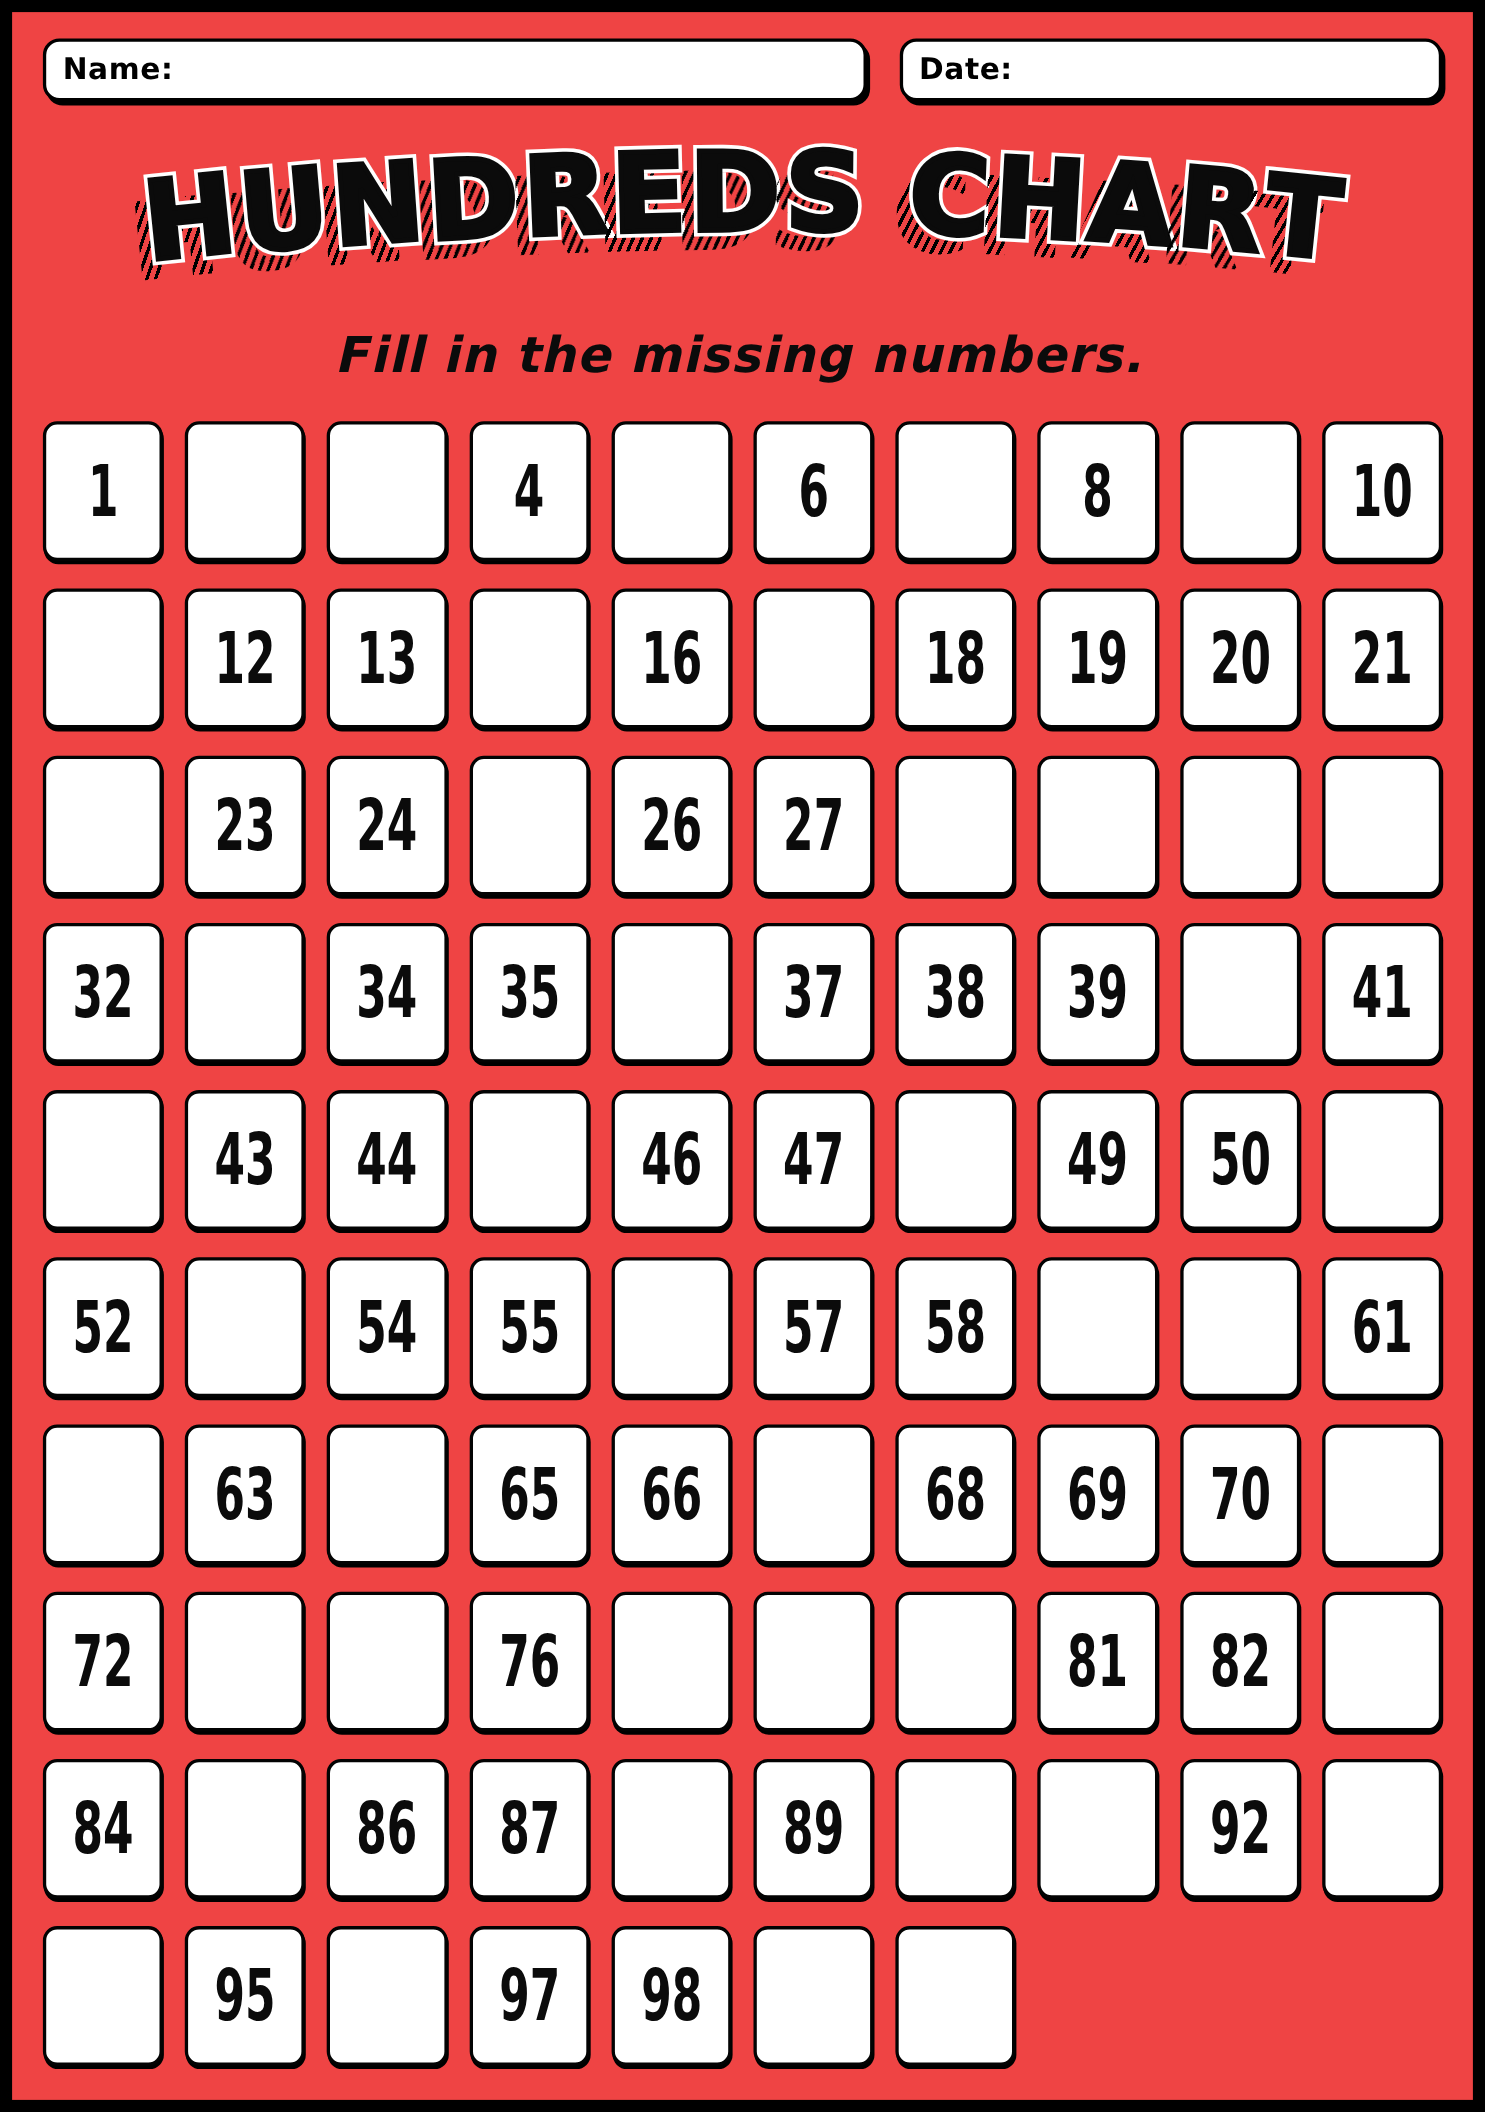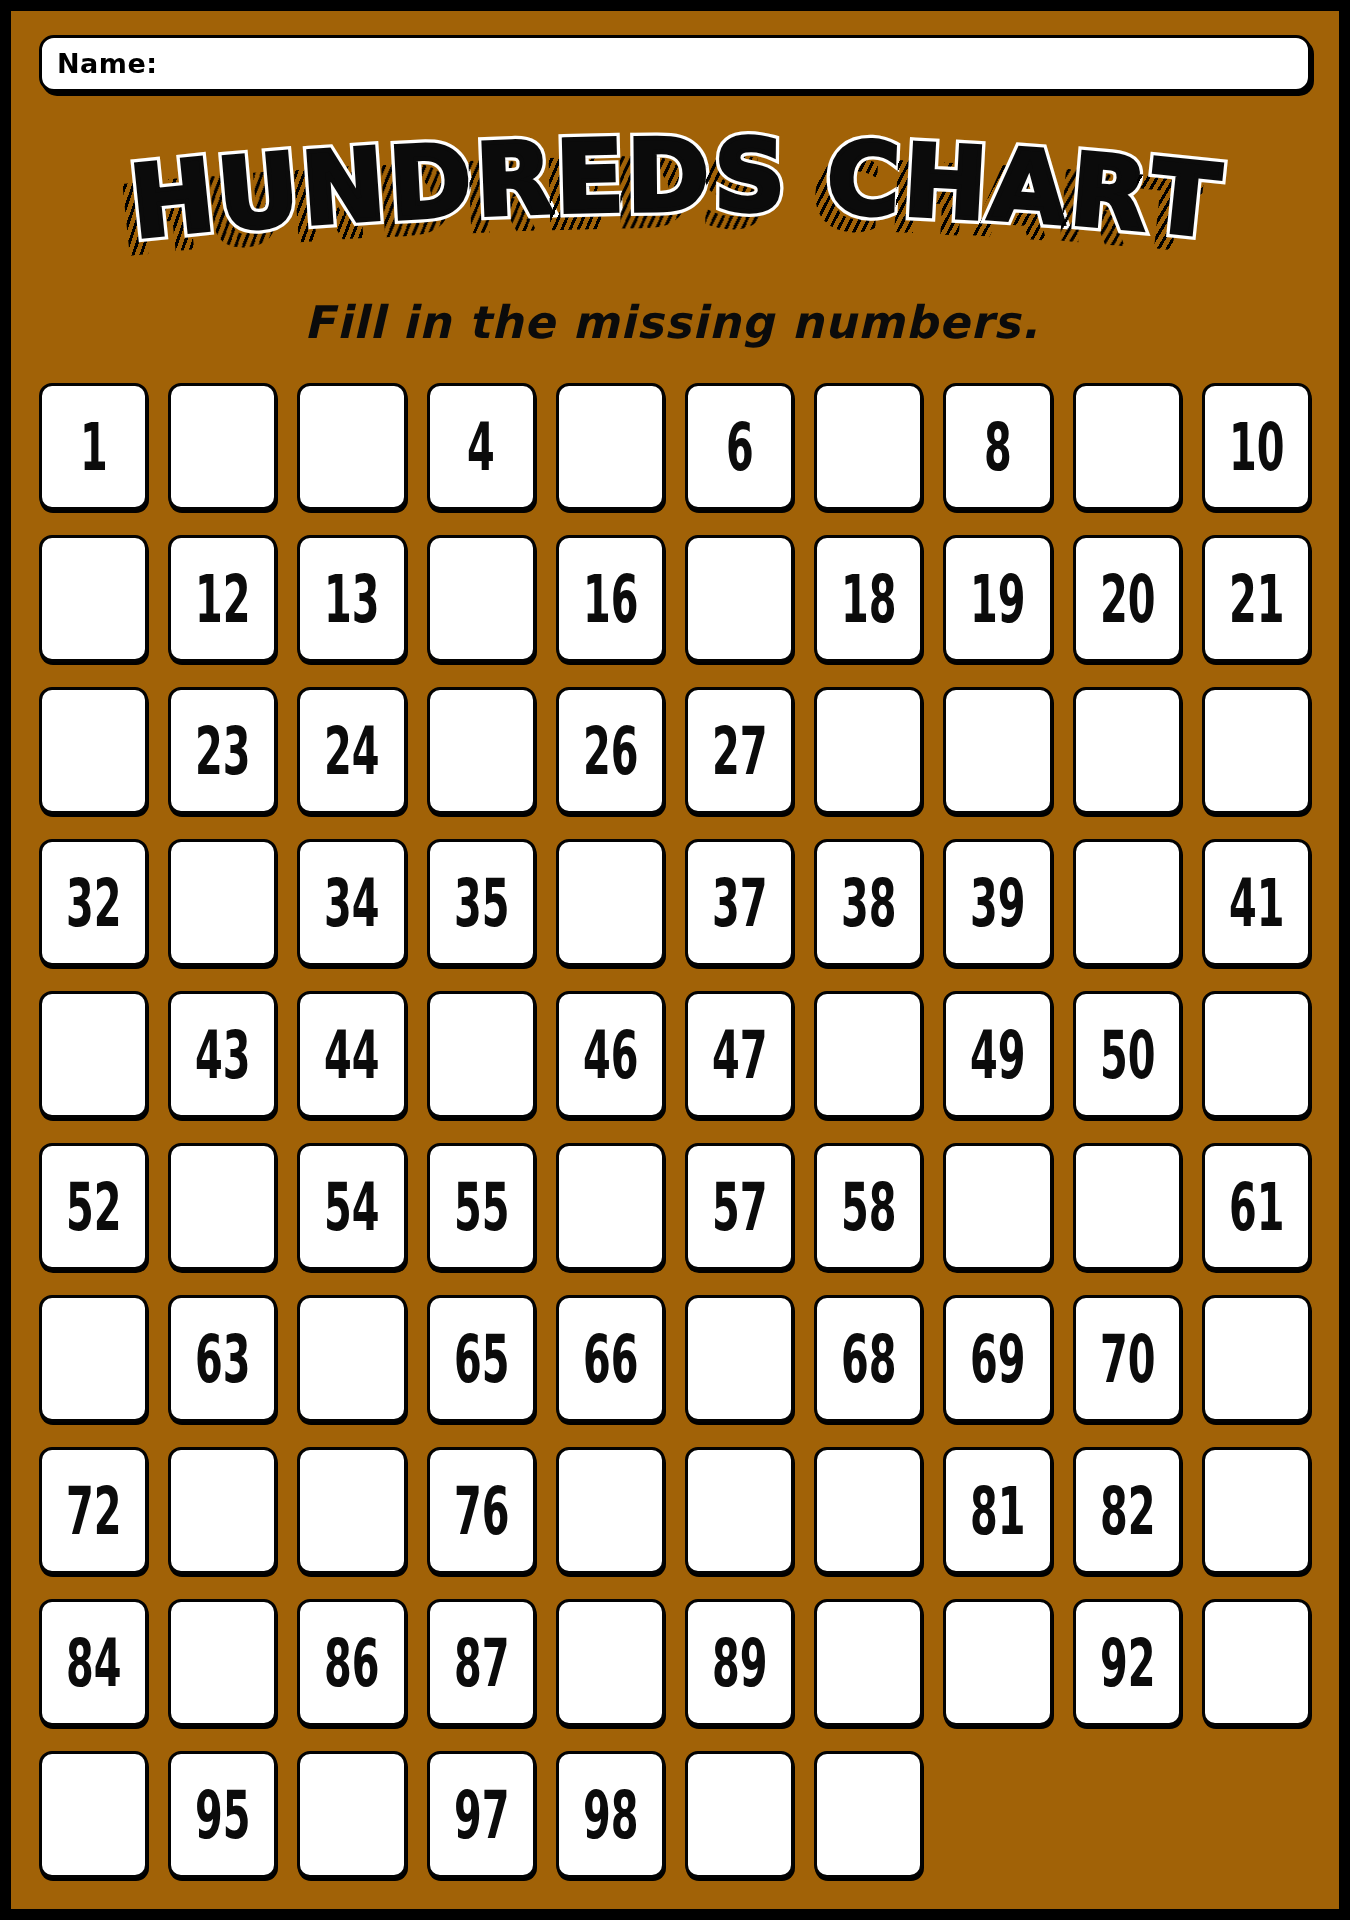--- a/index.html
+++ b/index.html
@@ -106,25 +106,28 @@
     font-weight:bold;
     font-size:57px;
     color:#0b0b0b;
     transform:scale(0.70,1.14);
     white-space:nowrap;
   }
 </style>
 </head>
 <body>
 
-<div class="page" style="border-color: rgb(0, 0, 0); background: #a16207;">
+<div class="page" style="border-color: rgb(0, 0, 0); background: #ef4444;">
 
   <div class="header">
     <div class="field-box name-box">
       <span class="field-label">Name:</span>
+    </div>
+    <div class="field-box date-box">
+      <span class="field-label">Date:</span>
     </div>
   </div>
 
   <div class="title" id="title">
       <span class="letter" style="transform: translateY(23.2px) rotate(-5.9deg);"><span class="l-sh">H</span><span class="l-ol">H</span><span class="l-fc">H</span></span>
       <span class="letter" style="transform: translateY(16.6px) rotate(-5deg);"><span class="l-sh">U</span><span class="l-ol">U</span><span class="l-fc">U</span></span>
       <span class="letter" style="transform: translateY(11.1px) rotate(-4deg);"><span class="l-sh">N</span><span class="l-ol">N</span><span class="l-fc">N</span></span>
       <span class="letter" style="transform: translateY(6.7px) rotate(-3.1deg);"><span class="l-sh">D</span><span class="l-ol">D</span><span class="l-fc">D</span></span>
       <span class="letter" style="transform: translateY(3.4px) rotate(-2.3deg);"><span class="l-sh">R</span><span class="l-ol">R</span><span class="l-fc">R</span></span>
       <span class="letter" style="transform: translateY(1.2px) rotate(-1.4deg);"><span class="l-sh">E</span><span class="l-ol">E</span><span class="l-fc">E</span></span>

